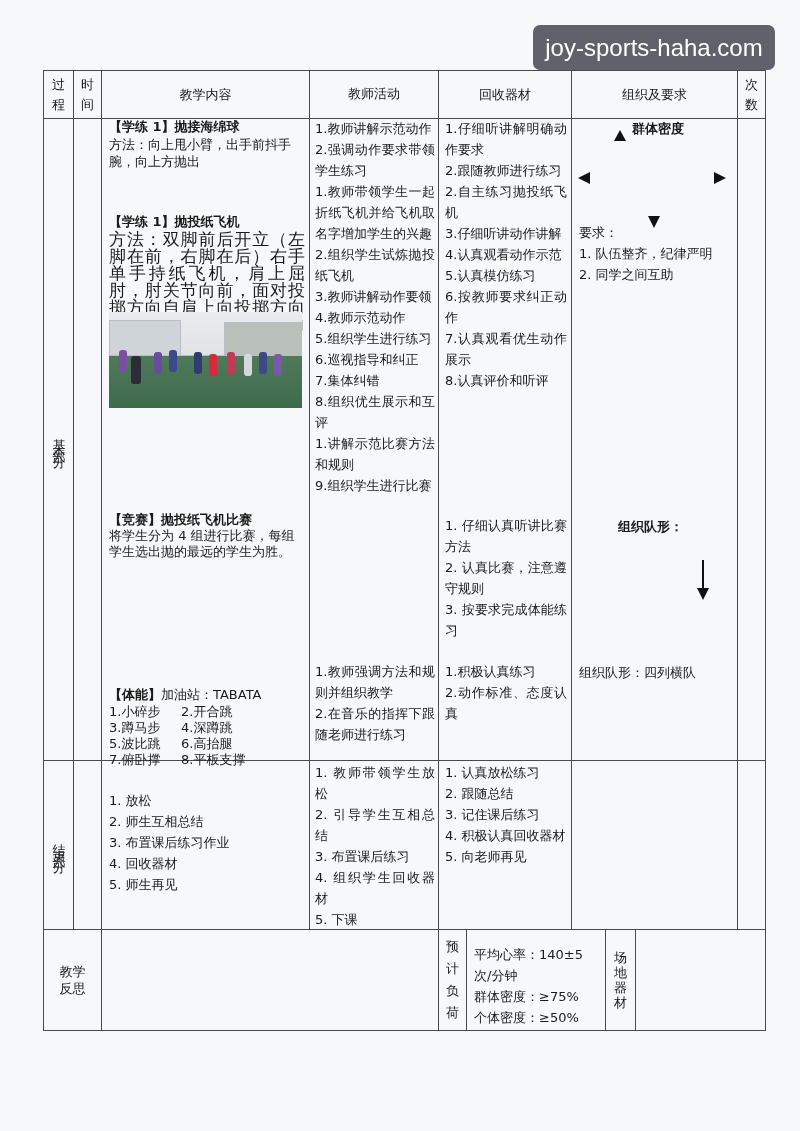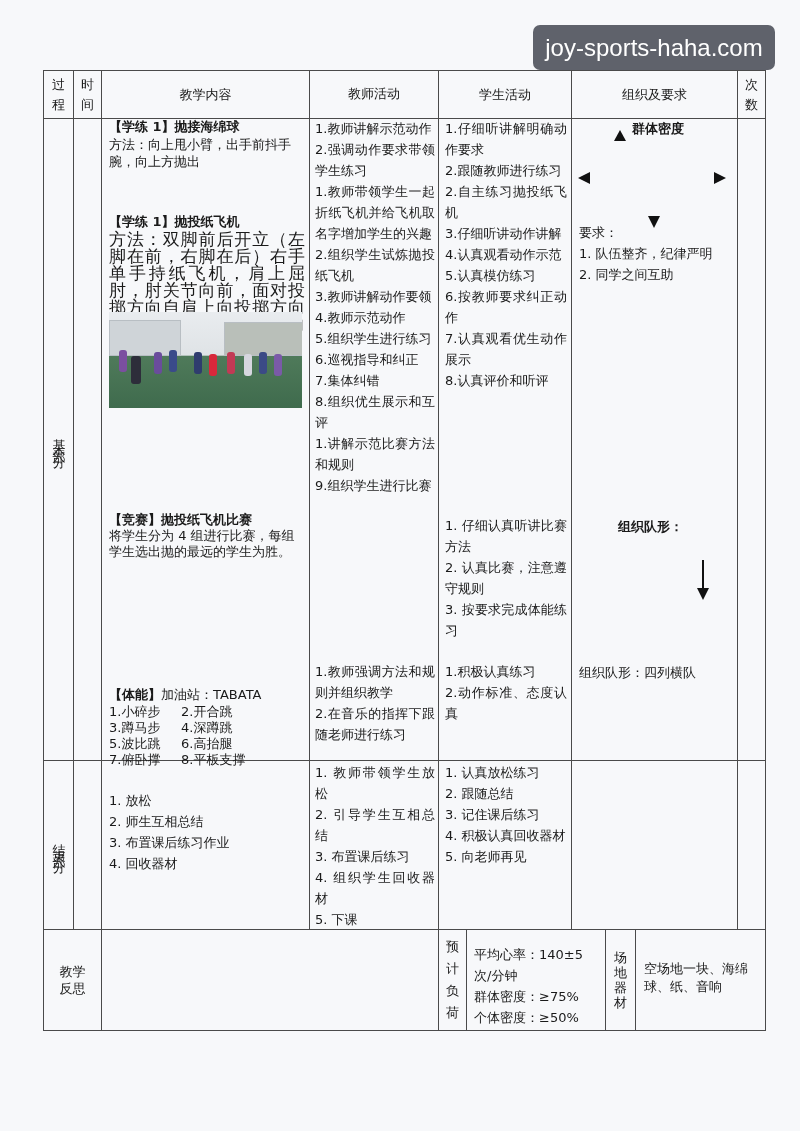--- a/index.html
+++ b/index.html
@@ -59,21 +59,21 @@
   <div class="line-v" style="left:592px;top:859px;height:102px;"></div>
 
   <div class="cell hdr" style="left:1px;top:1px;width:29px;height:47px;">
     <span style="width:14px;display:block;">过程</span>
   </div>
   <div class="cell hdr" style="left:31px;top:1px;width:27px;height:47px;justify-content:center;">
     <span style="width:14px;display:block;">时间</span>
   </div>
   <div class="cell hdr" style="left:59px;top:1px;width:207px;height:47px;">教学内容</div>
   <div class="cell hdr" style="left:267px;top:1px;width:128px;height:47px;font-family:Liberation Mono, monospace;">教师活动</div>
-  <div class="cell hdr" style="left:396px;top:1px;width:132px;height:47px;">学生活动</div>
+  <div class="cell hdr" style="left:396px;top:1px;width:132px;height:47px;">回收器材</div>
   <div class="cell hdr" style="left:529px;top:1px;width:165px;height:47px;">组织及要求</div>
   <div class="cell hdr" style="left:695px;top:1px;width:27px;height:47px;">
     <span style="width:14px;display:block;">次数</span>
   </div>
 
   <div class="cell hdr" style="left:1px;top:49px;width:29px;height:641px;">
     <span class="vert">基本部分</span>
   </div>
 
   <div class="cell" style="left:66px;top:48px;width:195px;">
@@ -177,20 +177,21 @@
   <div class="cell" style="left:536px;top:592px;">组织队形：四列横队</div>
 
   <div class="cell hdr" style="left:1px;top:691px;width:29px;height:168px;">
     <span class="vert">结束部分</span>
   </div>
   <div class="cell" style="left:66px;top:720px;width:196px;">
     <span class="item">1.  放松</span>
     <span class="item">2.  师生互相总结</span>
     <span class="item">3.  布置课后练习作业</span>
     <span class="item">4.  回收器材</span>
+    <span class="item">5.  师生再见</span>
   </div>
   <div class="cell just" style="left:272px;top:692px;width:120px;">
     <span class="item">1.  教师带领学生放松</span>
     <span class="item">2.  引导学生互相总结</span>
     <span class="item">3.  布置课后练习</span>
     <span class="item">4.  组织学生回收器材</span>
     <span class="item">5.  下课</span>
   </div>
   <div class="cell just" style="left:402px;top:692px;width:122px;">
     <span class="item">1.  认真放松练习</span>
@@ -208,14 +209,13 @@
     <span style="width:14px;display:block;line-height:22px;">预计负荷</span>
   </div>
   <div class="cell" style="left:431px;top:874px;width:130px;line-height:21px;">
     <span class="item">平均心率：140±5 次/分钟</span>
     <span class="item">群体密度：≥75%</span>
     <span class="item">个体密度：≥50%</span>
   </div>
   <div class="cell hdr" style="left:563px;top:860px;width:29px;height:100px;">
     <span style="width:14px;display:block;line-height:15px;">场地器材</span>
   </div>
-  <div class="cell" style="left:601px;top:890px;width:118px;line-height:18px;">空场地一块、海绵球、纸、音响</div>
 </div>
 
 </body></html>

